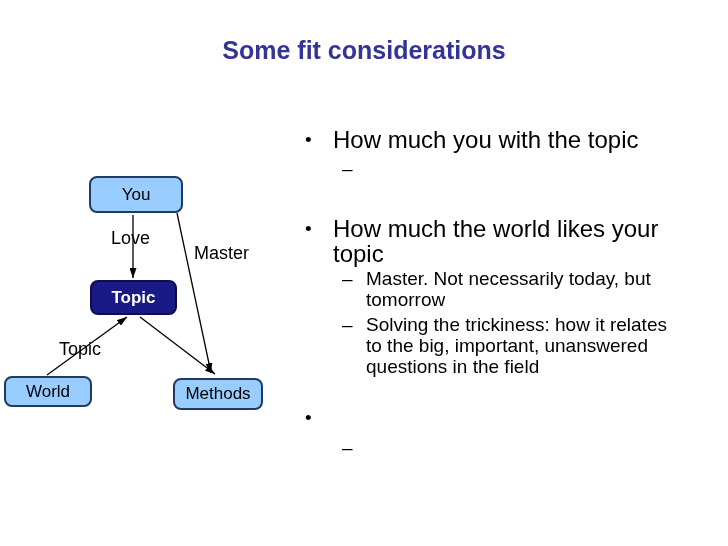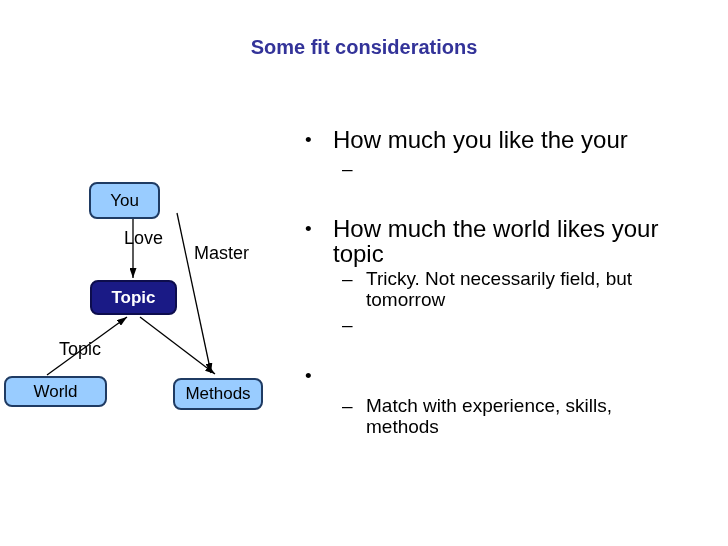--- a/index.html
+++ b/index.html
@@ -4,39 +4,39 @@
 <style>
   html,body{margin:0;padding:0;}
   body{
     width:728px;height:546px;position:relative;overflow:hidden;
     background:#ffffff;
     font-family:"Liberation Sans","DejaVu Sans",sans-serif;
     color:#000;
   }
   .title{
     position:absolute;top:36px;left:0;width:728px;
-    text-align:center;font-size:20px;font-weight:bold;color:#333399;
+    text-align:center;font-size:25px;font-weight:bold;color:#333399;
     letter-spacing:0;
   }
   
   .diagram{position:absolute;left:0;top:160px;width:280px;height:270px;}
   .arrows{position:absolute;left:0;top:0;width:280px;height:270px;}
   .node{
     position:absolute;box-sizing:border-box;
     background:#99CCFF;border:2px solid #1F3B63;border-radius:8px;
     display:flex;align-items:center;justify-content:center;
     font-size:17px;color:#000;
   }
-  #node-you{left:89px;top:16px;width:71px;height:37px;margin-top:6px;}
+  #node-you{left:89px;top:16px;width:94px;height:37px;}
   #node-topic{left:90px;top:120px;width:87px;height:35px;
     background:#1A1A86;border-color:#0D0D4D;color:#fff;font-weight:bold;}
-  #node-world{left:4px;top:216px;width:103px;height:31px;}
+  #node-world{left:4px;top:216px;width:88px;height:31px;}
   #node-methods{left:173px;top:218px;width:90px;height:32px;}
   .elabel{position:absolute;font-size:18px;color:#000;white-space:nowrap;line-height:21px;}
-  #label-love{left:124px;top:68px;}
+  #label-love{left:111px;top:68px;}
   #label-master{left:194px;top:83px;}
   #label-likes{left:59px;top:179px;}
   #label-understood{left:114px;top:179px;}
   
   .content{position:absolute;left:305px;top:127px;width:410px;}
   .item{display:flex;align-items:flex-start;}
   .item .tx{white-space:pre-line;}
   .l1{font-size:24px;line-height:25px;}
   .l1 .mk{flex:none;width:28px;font-size:19px;line-height:25px;}
   .l2{font-size:19px;line-height:21px;margin-left:37px;}
@@ -80,39 +80,40 @@
   </div>
 
   <div class="elabel" id="label-love">Love</div>
   <div class="elabel" id="label-master">Master</div>
   <div class="elabel" id="label-likes">Topic</div>
 </div>
 
 <div class="content">
   <div class="item l1" id="it0">
     <span class="mk">•</span>
-    <span class="tx">How much you like the your</span>
+    <span class="tx">How much you with the topic</span>
   </div>
   <div class="item l2" id="it1">
     <span class="mk">–</span>
   </div>
   <div class="item l1" id="it2">
     <span class="mk">•</span>
     <span class="tx">How much the world likes your
 topic</span>
   </div>
   <div class="item l2" id="it3">
     <span class="mk">–</span>
-    <span class="tx">Tricky.  Not necessarily field, but
+    <span class="tx">Master.  Not necessarily today, but
 tomorrow</span>
   </div>
   <div class="item l2" id="it4">
     <span class="mk">–</span>
+    <span class="tx">Solving the trickiness: how it relates
+to the big, important, unanswered
+questions in the field</span>
   </div>
   <div class="item l1" id="it5">
     <span class="mk">•</span>
   </div>
   <div class="item l2" id="it6">
     <span class="mk">–</span>
-    <span class="tx">Match with experience, skills,
-methods</span>
   </div>
 </div>
 
 </body></html>

